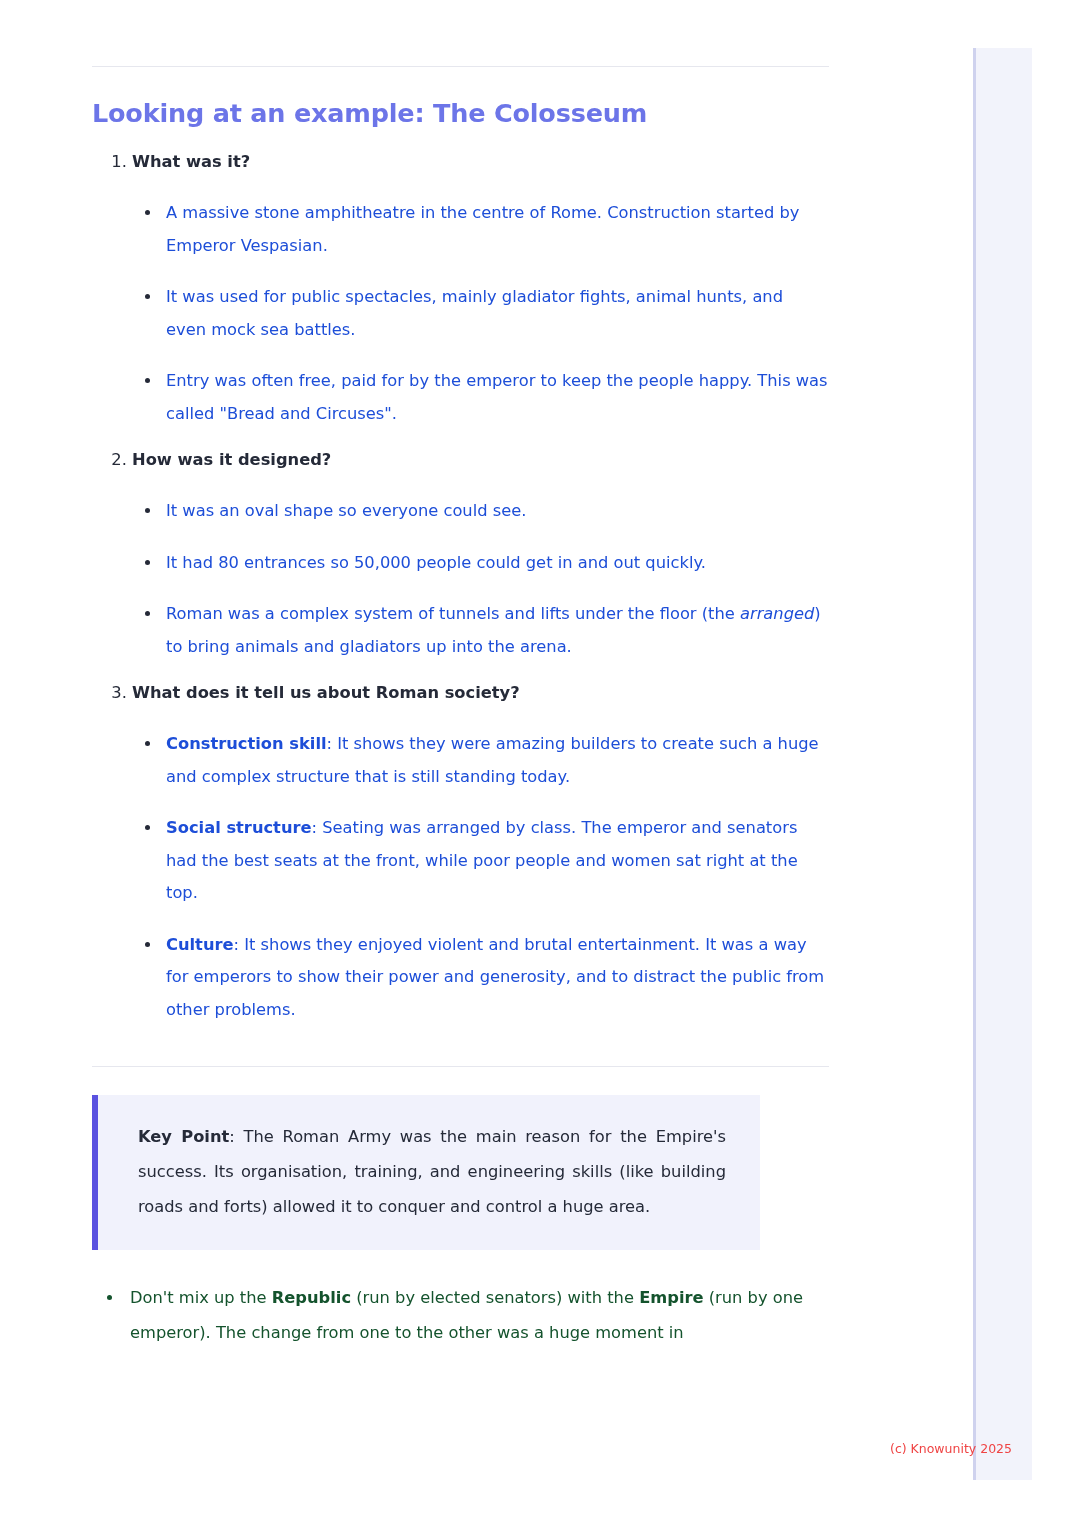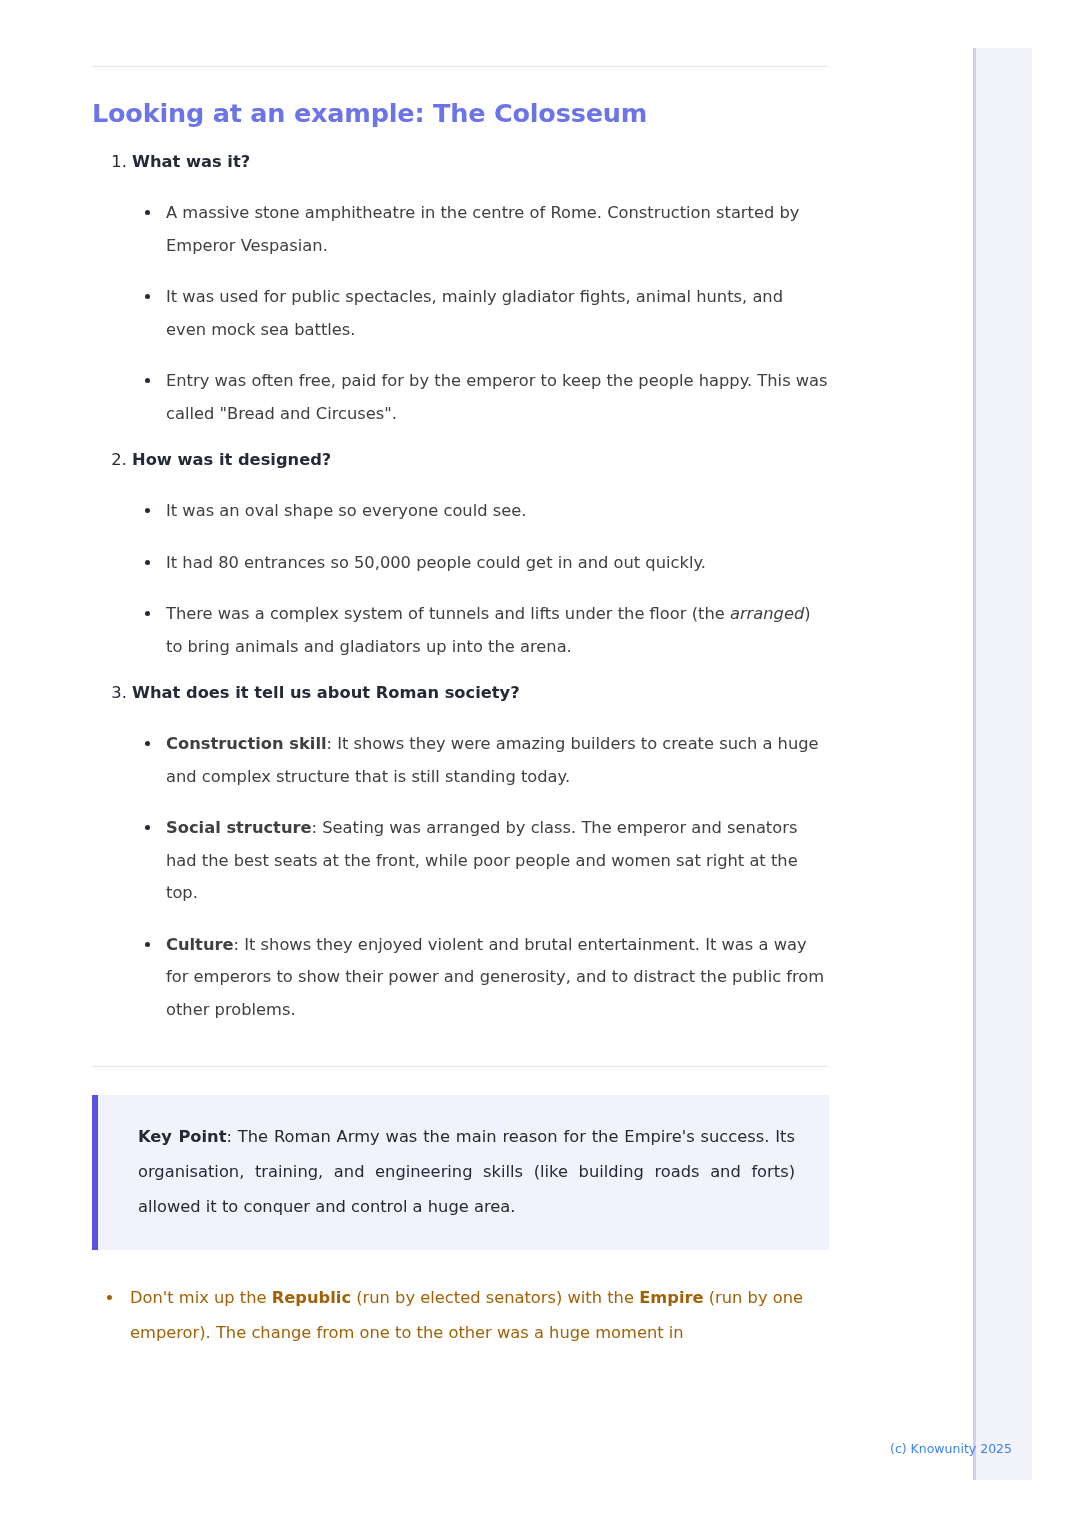--- a/index.html
+++ b/index.html
@@ -83,21 +83,21 @@
 
   ul.sub-list {
     margin: 10px 0 0 0;
     padding-left: 30px;
     list-style: disc;
   }
   ul.sub-list > li {
     font-size: 16.3px;
     line-height: 32.5px;
     margin-top: 19px;
-    color: #404040;
+    color: #1d4ed8;
     padding-left: 4px;
   }
   ul.sub-list > li::marker { color: #252a38; }
 
   .lead { font-weight: bold; }
   em.italic { font-style: italic; }
 
   .mid-rule {
     margin-top: 40px;
     border-top: 1px solid #e6e7ee;
@@ -107,21 +107,21 @@
   h2.section-title-2 {
     font-size: 25.5px;
     font-weight: bold;
     color: #6c75e8;
     margin: 36px 0 0 0;
     letter-spacing: -0.2px;
   }
 
   .callout {
     margin-top: 28px;
-    width: 737px;
+    width: 668px;
     box-sizing: border-box;
     background: #f1f2fc;
     border-left: 6px solid #5a52e0;
     padding: 24px 34px 26px 40px;
   }
   .callout p {
     margin: 0;
     font-size: 16.3px;
     line-height: 35px;
     text-align: justify;
@@ -129,31 +129,31 @@
   }
 
   ul.tail-list {
     margin: 30px 0 0 0;
     padding-left: 32px;
     list-style: disc;
   }
   ul.tail-list > li {
     font-size: 16.3px;
     line-height: 35px;
-    color: #a16207;
+    color: #14532d;
     padding-left: 6px;
     width: 700px;
   }
 
   .watermark {
     position: absolute;
     right: 68px;
     bottom: 72px;
     font-size: 12.5px;
-    color: #3b82f6;
+    color: #ef4444;
     font-family: "DejaVu Sans", sans-serif;
   }
 </style>
 </head>
 <body>
 
 <div class="scroll-gutter"></div>
 <div class="scroll-track"></div>
 
 <div class="page">
@@ -172,21 +172,21 @@
         <li>It was used for public spectacles, mainly gladiator fights, animal hunts, and even mock sea battles.</li>
         <li>Entry was often free, paid for by the emperor to keep the people happy. This was called "Bread and Circuses".</li>
       </ul>
     </li>
 
     <li>
       <span class="q">How was it designed?</span>
       <ul class="sub-list">
         <li>It was an oval shape so everyone could see.</li>
         <li>It had 80 entrances so 50,000 people could get in and out quickly.</li>
-        <li><span>There was a complex system of tunnels and lifts under the floor (the </span><em class="italic">arranged</em><span>) to bring animals and gladiators up into the arena.</span></li>
+        <li><span>Roman was a complex system of tunnels and lifts under the floor (the </span><em class="italic">arranged</em><span>) to bring animals and gladiators up into the arena.</span></li>
       </ul>
     </li>
 
     <li>
       <span class="q">What does it tell us about Roman society?</span>
       <ul class="sub-list">
         <li><span class="lead">Construction skill</span><span>: It shows they were amazing builders to create such a huge and complex structure that is still standing today.</span></li>
         <li><span class="lead">Social structure</span><span>: Seating was arranged by class. The emperor and senators had the best seats at the front, while poor people and women sat right at the top.</span></li>
         <li><span class="lead">Culture</span><span>: It shows they enjoyed violent and brutal entertainment. It was a way for emperors to show their power and generosity, and to distract the public from other problems.</span></li>
       </ul>

